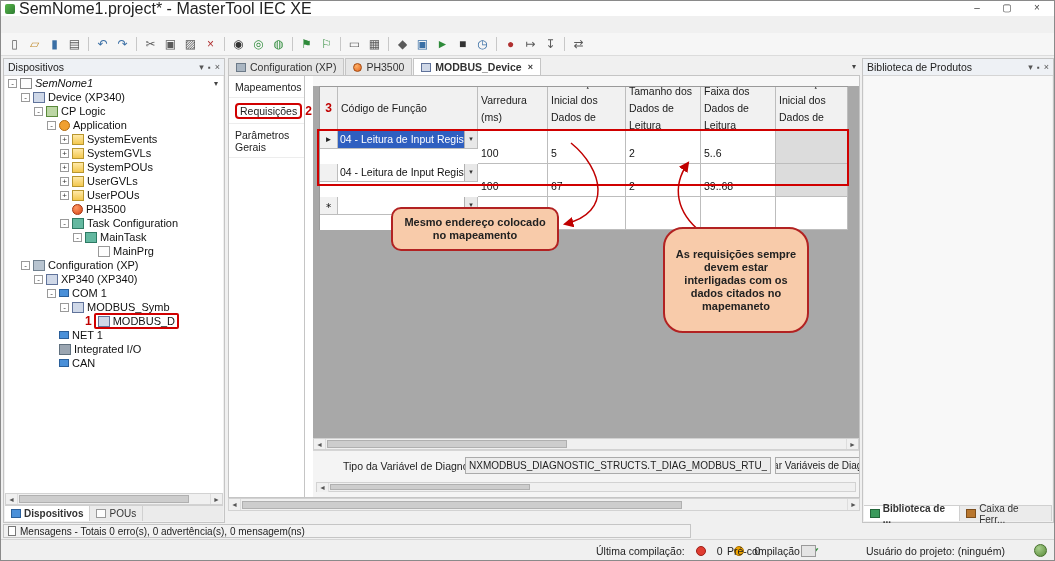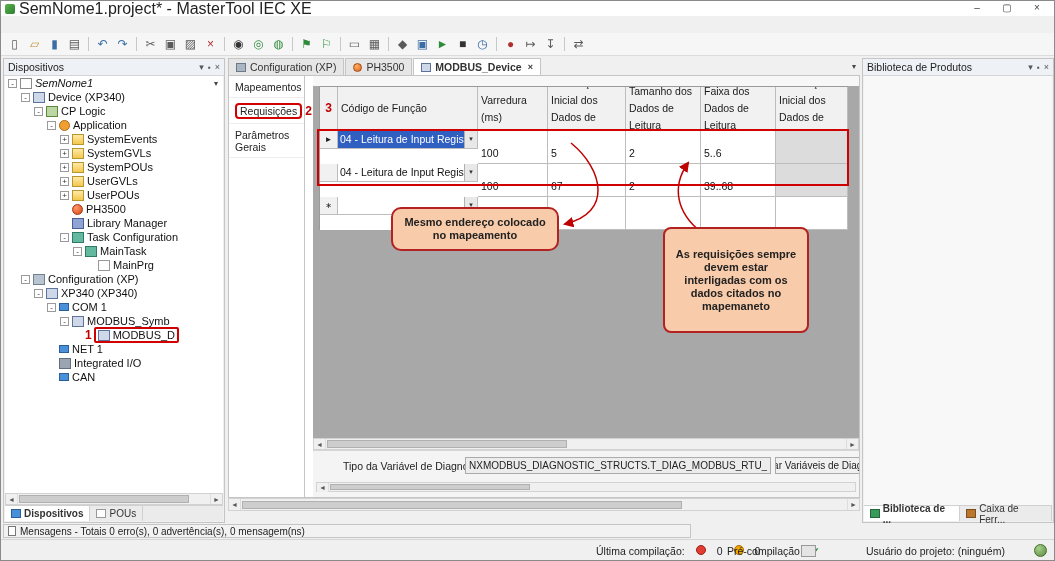--- a/index.html
+++ b/index.html
@@ -115,21 +115,21 @@
   .rows-red-box{position:absolute;border:2px solid #d00000;z-index:7;pointer-events:none}
   .callout{position:absolute;background:#f8cbaa;border:2px solid #b22222;border-radius:10px;display:flex;align-items:center;justify-content:center;text-align:center;padding:4px 8px;color:#222;font-size:11px;line-height:13px;z-index:9;font-weight:bold}
   .annot-svg{position:absolute;left:0;top:0;z-index:8;pointer-events:none}
   .tree-red-box{border:2px solid #d00000;border-radius:2px;display:inline-flex;align-items:center;padding:0 2px}
   .tree-num{margin-right:2px}
 
   
   .msgbar{position:absolute;left:2px;top:523px;width:688px;height:14px;background:#f2f2f2;border:1px solid #c5c5c5;display:flex;align-items:center;gap:4px;padding:0 4px;font-size:10px;color:#222}
   .msg-icon{width:8px;height:10px;background:#fff;border:1px solid #777}
   .statusbar{position:absolute;left:0;top:538px;width:100%;height:23px;background:#f0f0f0;border-top:1px solid #d5d5d5;font-size:10.5px;color:#222}
-  .sb-item{position:absolute;top:5px;display:flex;gap:11px}
+  .sb-item{position:absolute;top:5px;display:flex;align-items:center;gap:11px}
   .dot{width:10px;height:10px;border-radius:50%}
   .dot-red{background:#e03c31;border:1px solid #9c1f18}
   .dot-amber{background:#f0a500;border:1px solid #a86f00}
   .check-green{color:#2e8b3a;font-weight:bold}
   .sb-box-icon{width:15px;height:12px;background:#e4e4e4;border:1px solid #999}
   .sb-globe{width:13px;height:13px;border-radius:50%;background:radial-gradient(circle at 35% 30%,#a8d08d,#5a8a3a);border:1px solid #46702c}
 
   .pin-glyph{font-size:8px}
 </style>
 </head>
@@ -238,25 +238,20 @@
       </div>
       <div class="trow lvl4">
         <span class="exp">+</span>
         <span class="ticon i-folder"></span>
         <span class="tlabel">UserPOUs</span>
       </div>
       <div class="trow lvl4">
         <span class="exp"></span>
         <span class="ticon i-ball"></span>
         <span class="tlabel">PH3500</span>
-      </div>
-      <div class="trow lvl4">
-        <span class="exp"></span>
-        <span class="ticon i-lib"></span>
-        <span class="tlabel">Library Manager</span>
       </div>
       <div class="trow lvl4">
         <span class="exp">-</span>
         <span class="ticon i-task"></span>
         <span class="tlabel">Task Configuration</span>
       </div>
       <div class="trow lvl5">
         <span class="exp">-</span>
         <span class="ticon i-task"></span>
         <span class="tlabel">MainTask</span>
@@ -465,21 +460,21 @@
     <defs>
       <marker id="ah" viewBox="0 0 10 10" refX="8" refY="5" markerWidth="7" markerHeight="7" orient="auto">
         <path d="M0,0 L10,5 L0,10 z" fill="#c00000"></path>
       </marker>
     </defs>
     <path d="M 570 142 C 602 168, 612 212, 564 223" stroke="#c00000" stroke-width="1.5" fill="none" marker-end="url(#ah)"></path>
     <path d="M 700 231 C 676 212, 670 186, 687 162" stroke="#c00000" stroke-width="1.5" fill="none" marker-end="url(#ah)"></path>
   </svg>
 
   <div class="callout" style="left:390px;top:206px;width:168px;height:44px">Mesmo endereço colocado no mapeamento</div>
-  <div class="callout" style="left:662px;top:226px;width:146px;height:106px;border-radius:8px">As requisições sempre devem estar interligadas com os dados citados no mapemaneto</div>
+  <div class="callout" style="left:662px;top:226px;width:146px;height:106px;border-radius:20px">As requisições sempre devem estar interligadas com os dados citados no mapemaneto</div>
 
   <div class="msgbar">
     <span class="msg-icon"></span>
     <span>Mensagens - Totais 0 erro(s), 0 advertência(s), 0 mensagem(ns)</span>
   </div>
 
   <div class="statusbar">
     <span class="sb-item" style="left:595px">
       <span>Última compilação:</span>
       <span class="dot dot-red"></span>

